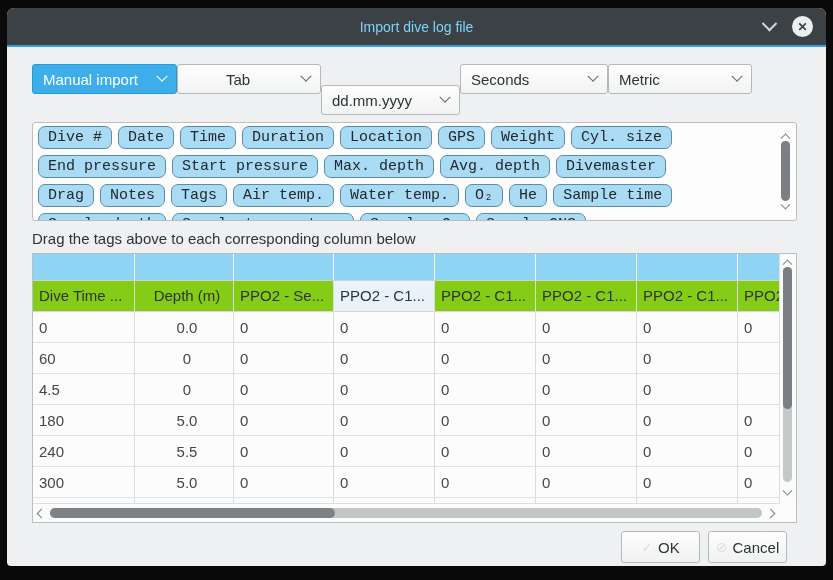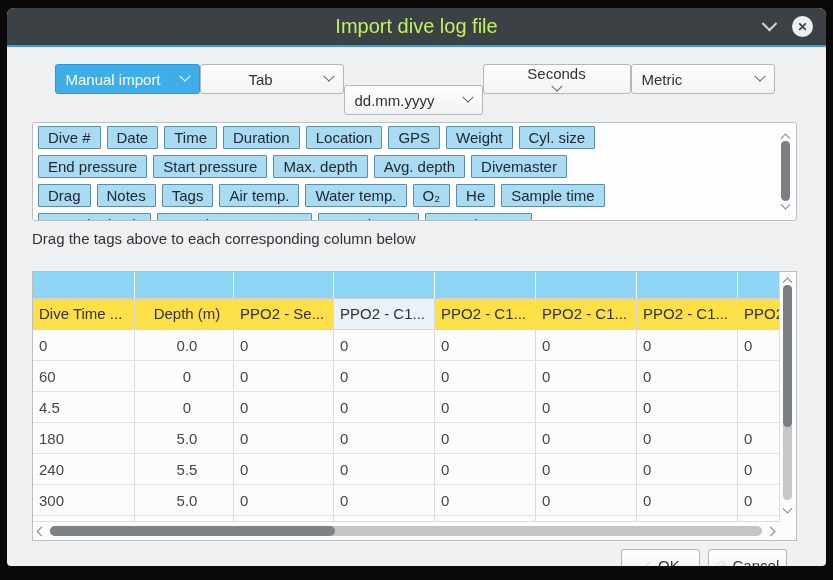--- a/index.html
+++ b/index.html
@@ -9,78 +9,78 @@
   }
   .win{
     position:absolute;left:7px;top:8px;width:819px;height:558px;
     background:#eff0f1;border-radius:7px 7px 4px 4px;overflow:hidden;
   }
   
   .titlebar{
     height:37px;background:#3c4146;border-bottom:2px solid #2f9fe1;
     position:relative;display:flex;align-items:center;justify-content:center;
   }
-  .title{color:#bef264;font-size:20px;}
+  .title{color:#7dd3fc;font-size:14px;}
   .tb-actions{position:absolute;right:13px;top:0;height:100%;display:flex;align-items:center;gap:17px;}
   .chev{display:inline-block;width:8px;height:8px;border-right:2px solid #656a6d;border-bottom:2px solid #656a6d;}
   .chev.down{transform:rotate(45deg) translate(-2px,-2px);}
   .chev.up{transform:rotate(-135deg) translate(-2px,-2px);}
   .chev.left{transform:rotate(135deg);}
   .chev.right{transform:rotate(-45deg);}
   .tb-chev{border-color:#d3d7da;width:9px;height:9px;border-width:2px;}
   .close-btn{width:21px;height:21px;border-radius:50%;background:#edeef0;display:flex;align-items:center;justify-content:center;cursor:default;}
   .close-x{font-size:12px;font-weight:bold;color:#383d42;line-height:1;}
   
   .content{padding:17px 29px 0 25px;}
-  .combo-row{display:flex;justify-content:center;}
+  .combo-row{display:flex;justify-content:flex-start;}
   .combo{
     height:30px;box-sizing:border-box;border:1px solid #b4b8ba;border-radius:3px;
     background:linear-gradient(#fdfdfd,#f2f3f3);display:flex;align-items:center;
     justify-content:space-between;padding:0 10px;font-size:15px;color:#2f3337;
   }
   .combo:nth-child(1){width:145px;}
   .combo:nth-child(2){width:144px;padding-left:48px;}
   .combo:nth-child(3){width:139px;margin-top:21px;}
-  .combo:nth-child(4){width:148px;flex-direction:column;}
+  .combo:nth-child(4){width:148px;}
   .combo:nth-child(5){width:144px;}
   .combo .chev{width:7px;height:7px;border-width:1.6px;}
   .combo.sel{background:#3daee9;border-color:#2d96d4;color:#ffffff;}
   .combo.sel .chev{border-color:#ffffff;}
   
   .tag-panel{
     margin-top:7px;height:99px;box-sizing:border-box;border:1px solid #bcbfc1;border-radius:3px;
     background:#fdfdfd;position:relative;overflow:hidden;padding:3px 24px 0 5px;
   }
   .tag-row{display:flex;gap:6px;margin-bottom:6px;}
   .tag{
     height:23px;box-sizing:border-box;line-height:21px;padding:0 9px;
-    background:#a9dbf4;border:1px solid #5d8da6;border-radius:1px;
-    font-size:15px;color:#23292e;white-space:nowrap;cursor:grab;
+    background:#a9dbf4;border:1px solid #5d8da6;border-radius:7px;
+    font-size:15px;color:#23292e;white-space:nowrap;cursor:grab;font-family:Liberation Mono, monospace;
   }
   .vsb{position:absolute;width:16px;}
   .vsb .track{position:absolute;left:3px;width:9px;background:#c5c7c9;border-radius:5px;}
   .vsb .thumb{position:absolute;left:3px;width:9px;background:#7b7f83;border-radius:5px;}
   .vsb .chev{position:absolute;left:4px;width:6px;height:6px;border-width:1.6px;border-color:#7c8084;}
   .tag-sb{right:2px;top:4px;bottom:4px;}
   .tag-sb .track{top:14px;bottom:16px;}
   .tag-sb .thumb{top:14px;height:60px;}
   .tag-sb .chev.up{top:5px;}
   .tag-sb .chev.down{bottom:5px;}
-  .hint{margin:9px 0 24px;font-size:15px;color:#2f3337;}
+  .hint{margin:9px 0 6px;font-size:15px;color:#2f3337;}
   
   .table-wrap{position:relative;width:765px;height:270px;box-sizing:border-box;border:1px solid #bcbfc1;background:#fcfcfc;}
   .table-clip{position:absolute;left:0;top:0;width:746px;height:250px;overflow:hidden;}
   .cell{box-sizing:border-box;flex:0 0 101px;border-right:1px solid #d9dbdc;overflow:hidden;white-space:nowrap;}
   .cell:nth-child(1){flex-basis:102px;}
   .cell:nth-child(2){flex-basis:99px;text-align:center;}
   .cell:nth-child(3){flex-basis:100px;}
   .drop-row{display:flex;height:26px;border-bottom:1px solid #cfd1d3;}
   .drop-row .cell{background:#8ed4f5;border-right:1px solid #fbfdfe;}
   .header-row{display:flex;height:30px;border-bottom:1px solid #d4d6d7;}
-  .header-row .cell{padding:6px 0 0 6px;font-size:15px;color:#2f3337;background:#fde047;}
+  .header-row .cell{padding:6px 0 0 6px;font-size:15px;color:#2f3337;background:#84cc16;}
   .header-row .cell.hl{background:#e9f2f9;}
   .trow{display:flex;height:30px;border-bottom:1px solid #e0e1e2;background:#fcfcfc;}
   .trow .cell{padding:7px 0 0 6px;font-size:15px;color:#43474b;}
   .tbl-sb{right:0;top:0;height:250px;border-left:1px solid #dcdedf;background:#fafbfb;}
   .tbl-sb .track{top:13px;height:215px;}
   .tbl-sb .thumb{top:13px;height:142px;}
   .tbl-sb .chev.up{top:4px;}
   .tbl-sb .chev.down{top:236px;}
   .hscroll{
     position:absolute;left:0;bottom:0;height:19px;width:746px;box-sizing:border-box;

